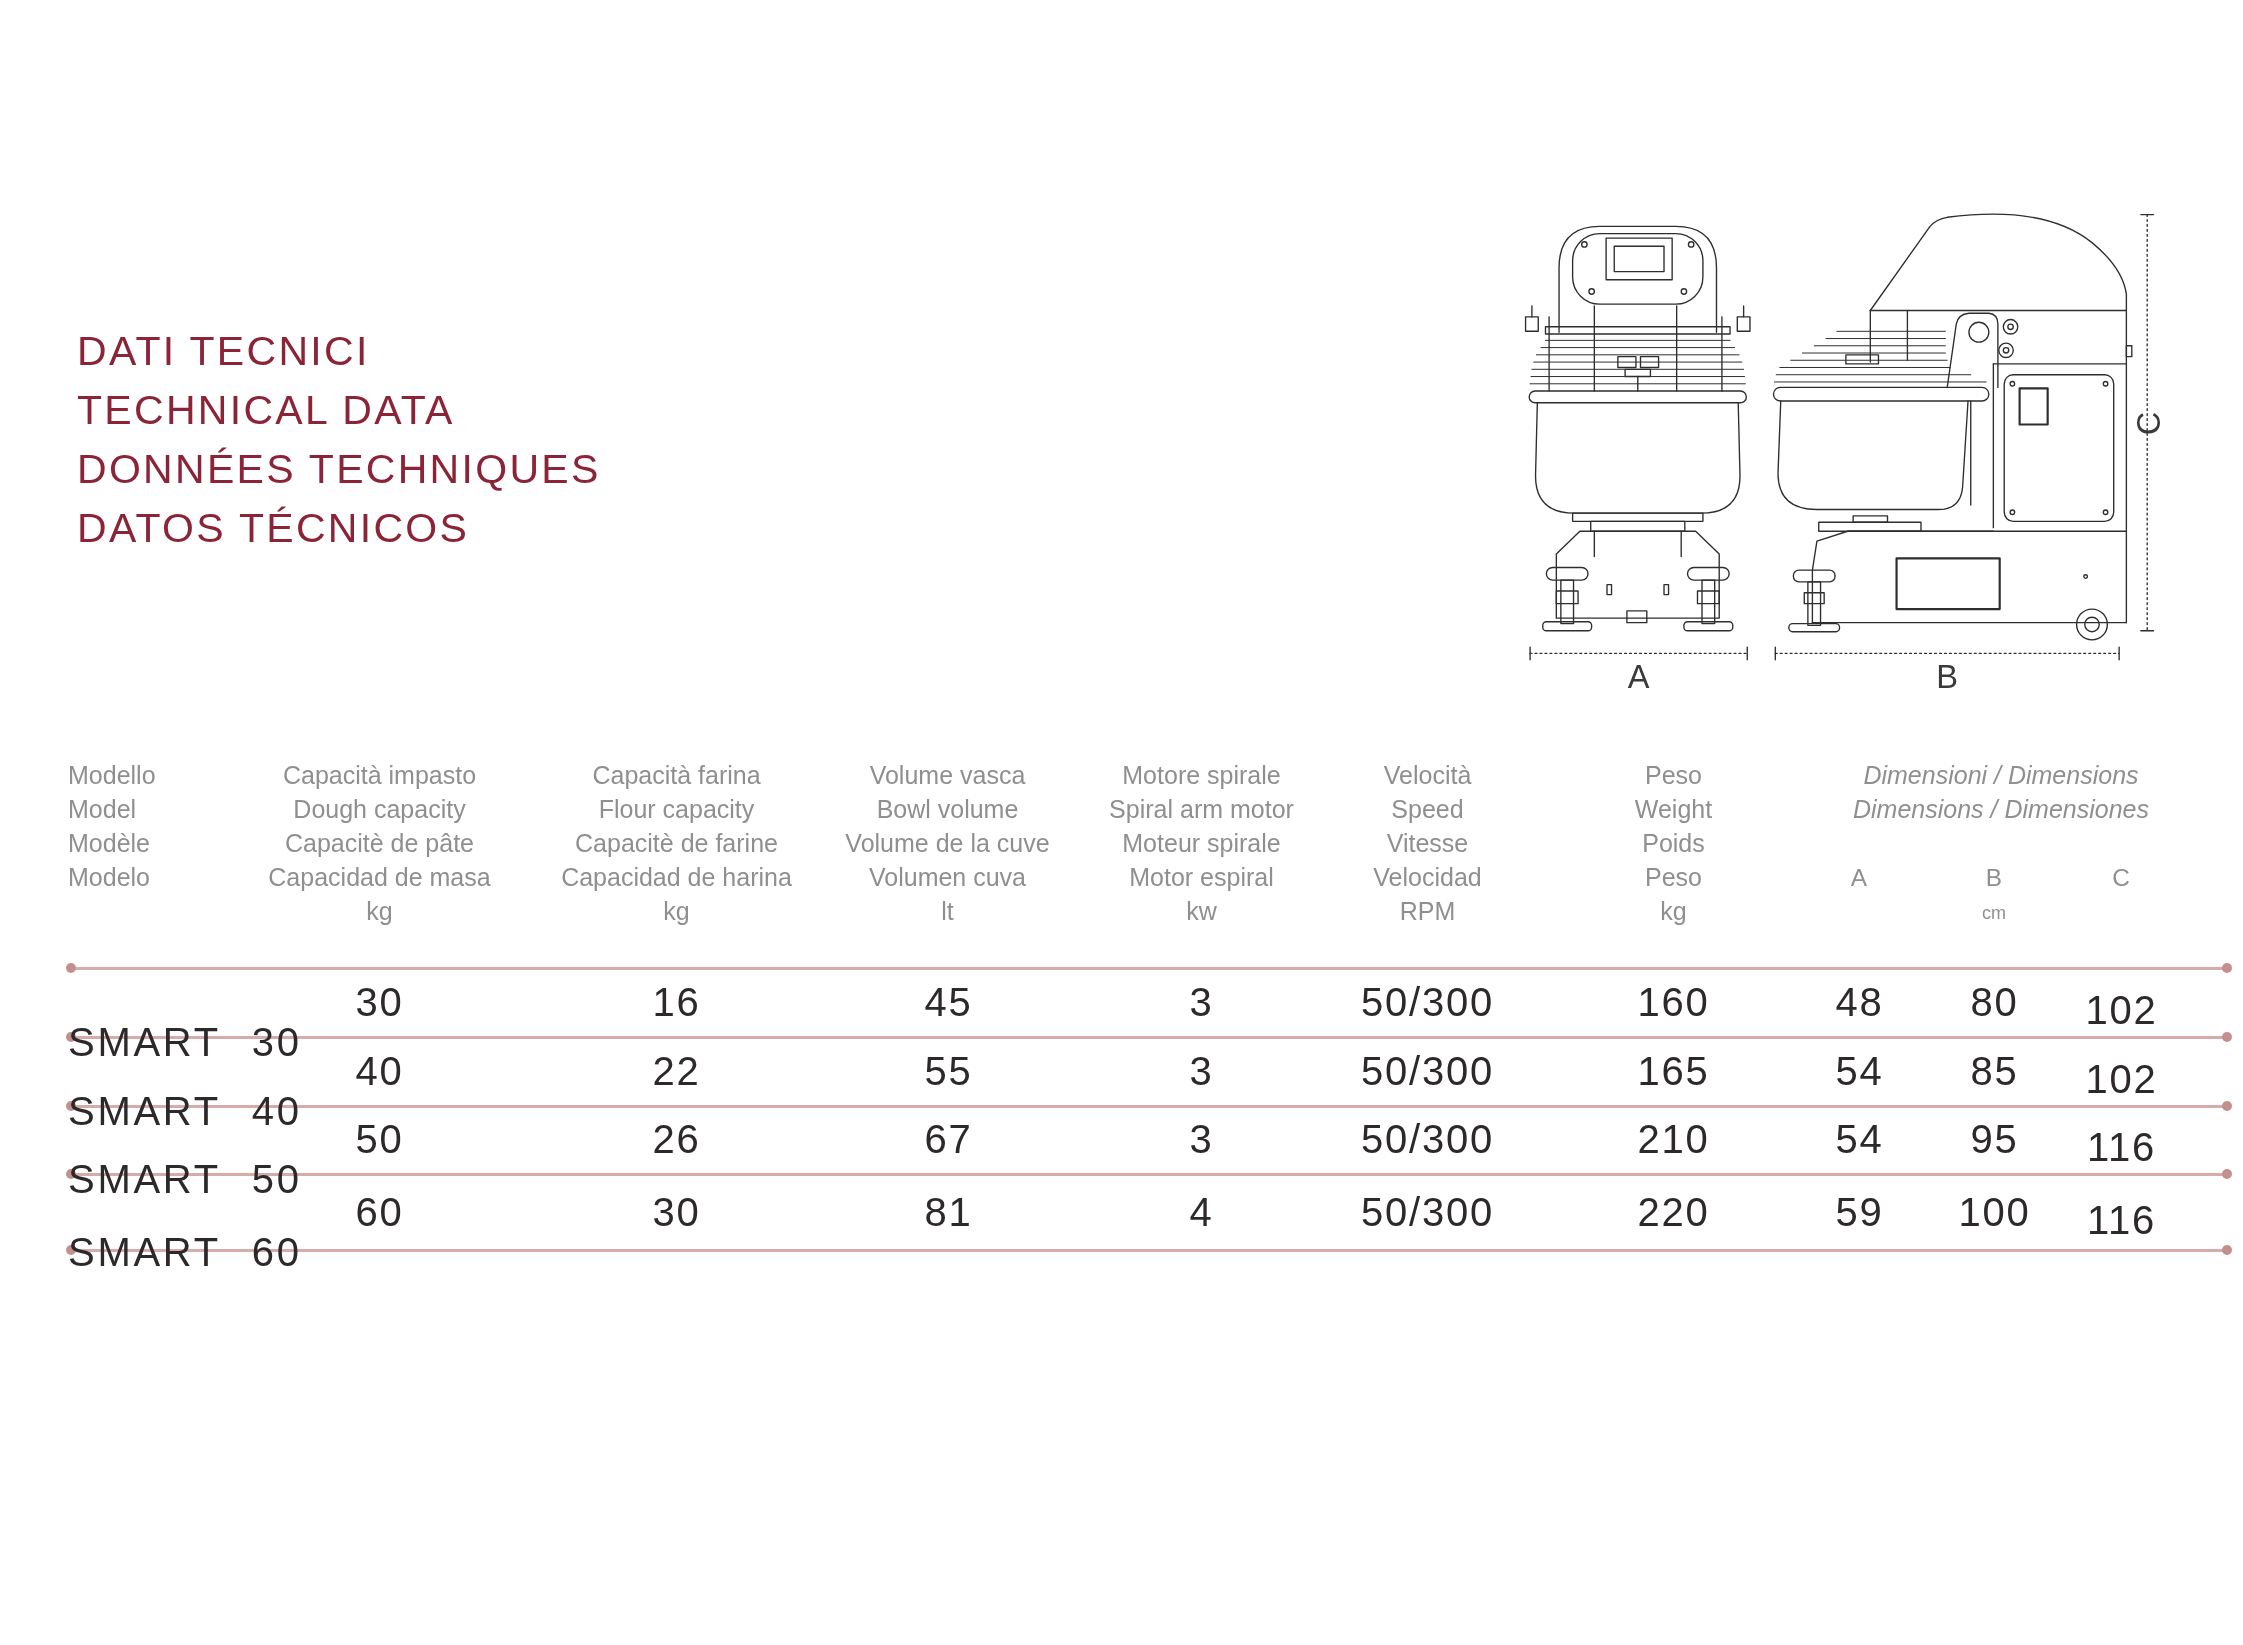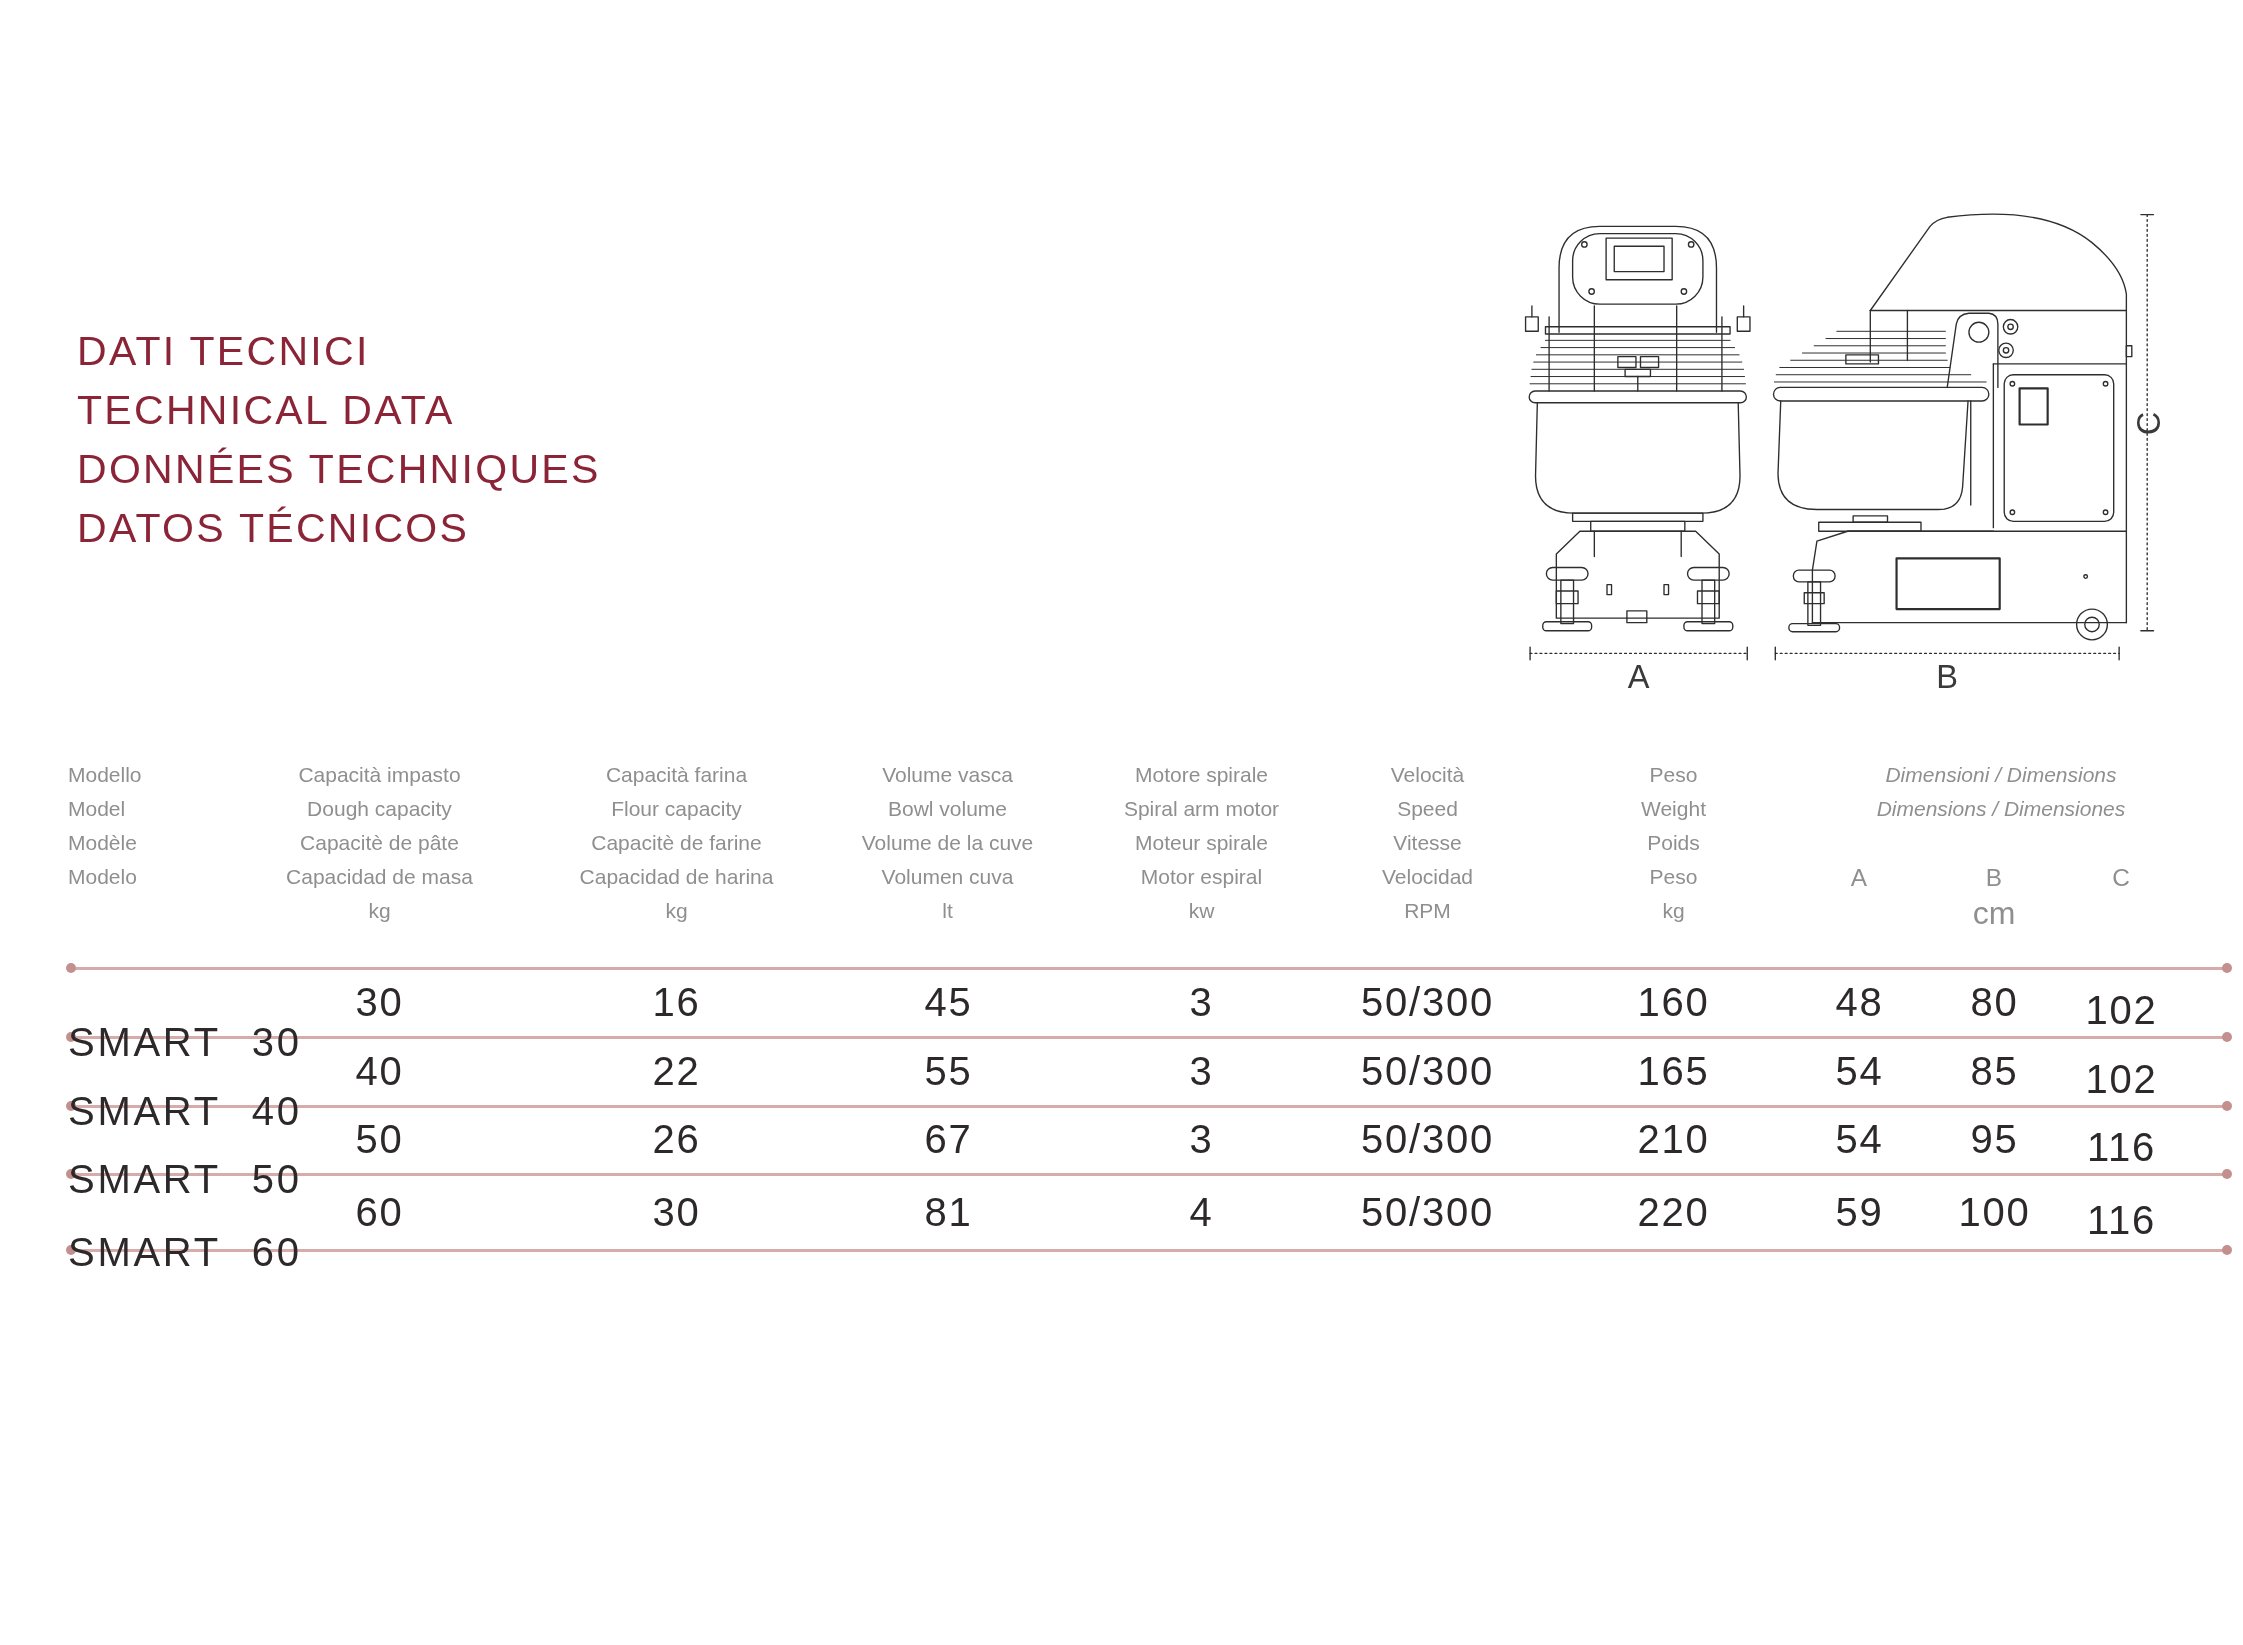--- a/index.html
+++ b/index.html
@@ -26,34 +26,34 @@
   #drawing{position:absolute;left:1493px;top:181px;width:751px;height:525px;}
   #drawing path,#drawing rect,#drawing line,#drawing circle{
     fill:none;stroke:var(--draw-stroke);stroke-width:1.5;stroke-linecap:round;stroke-linejoin:round;
   }
   #drawing .thin{stroke-width:1.1;}
   #drawing .bold{stroke-width:2.4;}
   #drawing text{fill:#3a3a3a;stroke:none;font-family:"Liberation Sans",sans-serif;font-size:36px;}
   
   .hdr{
     position:absolute;top:758px;color:var(--header-text);
-    font-size:21px;line-height:34px;text-align:center;width:271px;white-space:nowrap;
+    font-size:25px;line-height:34px;text-align:center;width:271px;white-space:nowrap;
   }
   .hdr div{height:34px;}
   .hc-model{left:68px;text-align:left;width:235px;}
   .hc2{left:244px;} .hc3{left:541px;} .hc4{left:812px;}
   .hc5{left:1066px;} .hc6{left:1292px;} .hc7{left:1538px;}
   .hc-dims{left:1820px;width:362px;font-style:italic;}
   .dim-sub{
     position:absolute;top:861px;width:72px;text-align:center;
     color:var(--header-text);font-size:24.4px;line-height:34px;
   }
   #sub-a{left:1823px;} #sub-b{left:1958px;} #sub-c{left:2085px;}
   #dims-unit{position:absolute;top:896px;left:1958px;width:72px;text-align:center;
-    color:var(--header-text);font-size:32px;line-height:34px;}
+    color:var(--header-text);font-size:18px;line-height:34px;}
   
   .rule{
     position:absolute;left:68px;width:2162px;height:2.7px;
     background:var(--rule-line);border-radius:1.8px;
   }
   .rule::before,.rule::after{
     content:"";position:absolute;top:-3.6px;width:10px;height:10px;border-radius:50%;
     background:var(--rule-dot);
   }
   .rule::before{left:-1.8px;} .rule::after{right:-1.8px;}

